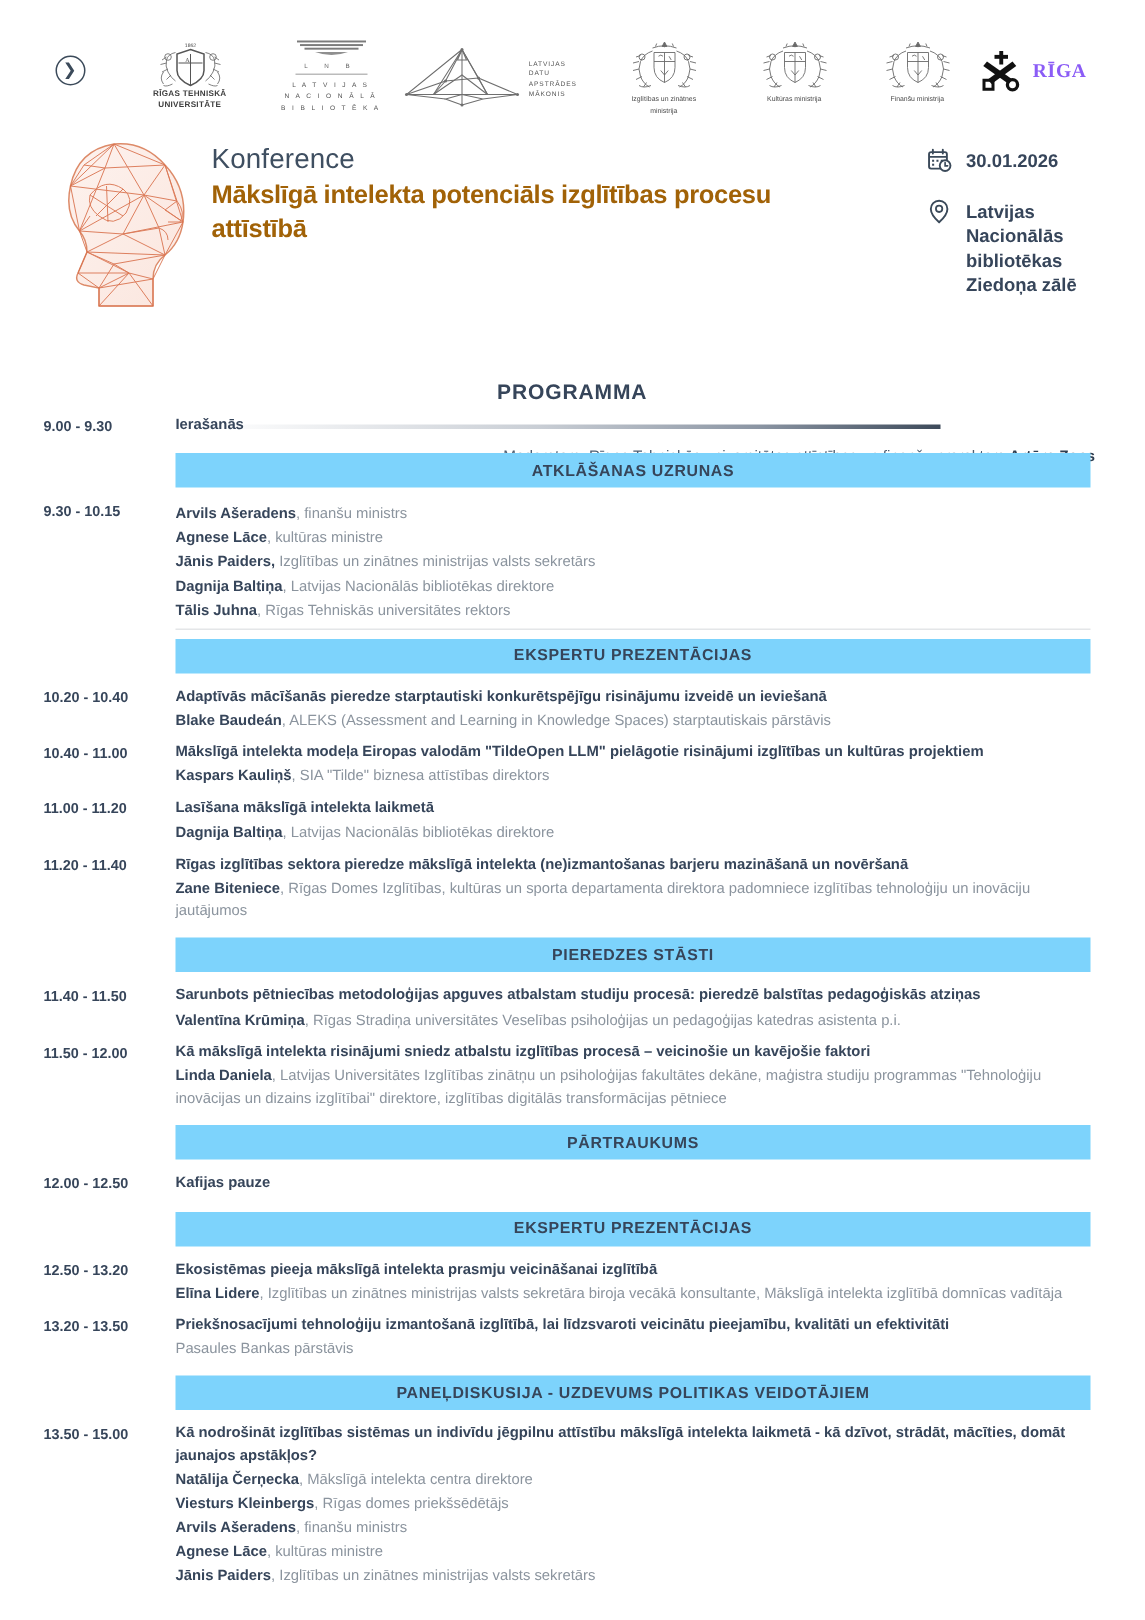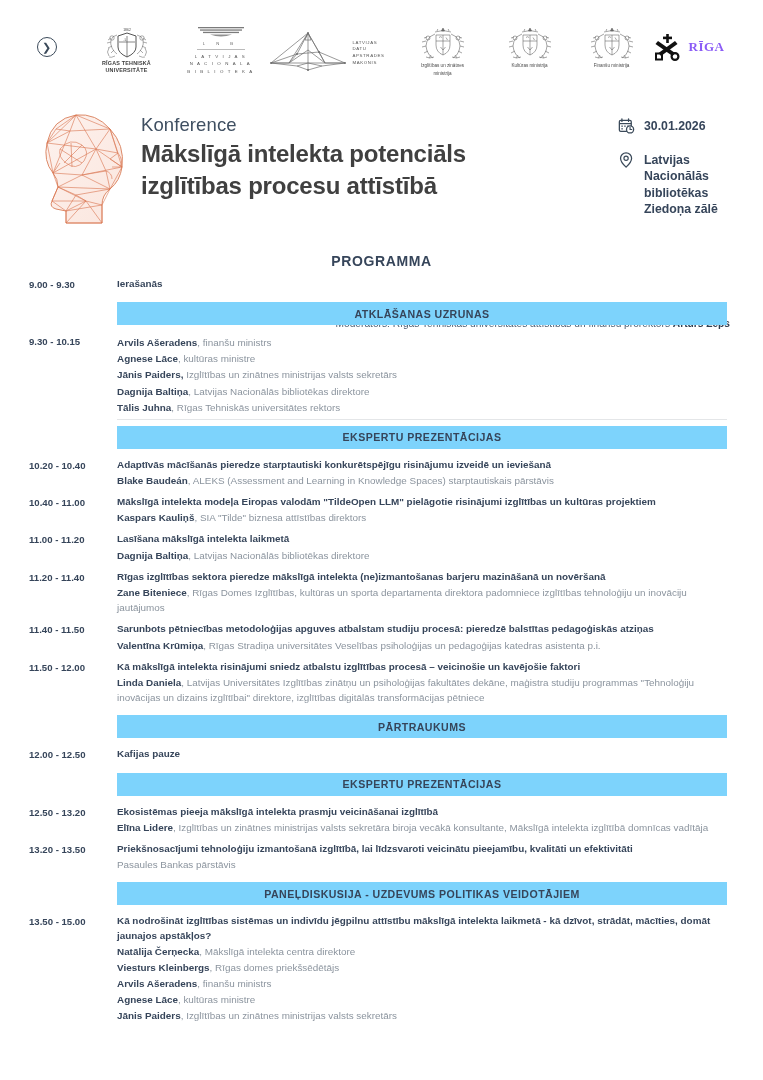--- a/index.html
+++ b/index.html
@@ -47,30 +47,30 @@
   .riga-word { font-size: 13px; font-weight: 600; letter-spacing: .5px; color: #8b5cf6; font-family: Liberation Serif, serif; }
 
   .chevron-badge {
     width: 20px; height: 20px;
     border: 1.4px solid #3b4a5a; border-radius: 50%;
     display: flex; align-items: center; justify-content: center;
     font-size: 11px; color: #3b4a5a; line-height: 1;
   }
 
   
-  .header { position: absolute; left: 0; top: 88px; width: 763px; height: 120px; margin-top: 19px; }
+  .header { position: absolute; left: 0; top: 88px; width: 763px; height: 120px; }
   .head-art { position: absolute; left: 36px; top: 2px; width: 98px; height: 118px; }
   .kicker {
     position: absolute; left: 141px; top: 7px;
     font-size: 18.5px; font-weight: 400; color: #3f4f61; letter-spacing: .1px;
   }
   .title {
     position: absolute; left: 141px; top: 31px; width: 430px;
-    font-size: 24px; font-weight: 700; line-height: 1.33;
-    color: #404040; letter-spacing: -.2px;
+    font-size: 17px; font-weight: 700; line-height: 1.33;
+    color: #a16207; letter-spacing: -.2px;
   }
   .title-rule {
     position: absolute; left: 141px; top: 195px; width: 486px; height: 3px;
     background: linear-gradient(to right, #ffffff 0%, #c9ced5 45%, #8b95a3 75%, #3d4a5a 100%);
   }
 
   .meta { position: absolute; left: 618px; top: 10px; width: 145px; }
   .meta-row { display: flex; align-items: flex-start; gap: 9px; }
   .meta-row + .meta-row { margin-top: 16px; }
   .meta-ico { flex: 0 0 17px; width: 17px; height: 18px; color: #3b4a5a; }
@@ -381,20 +381,21 @@
           <div class="speaker"><b>Dagnija Baltiņa</b><span>, Latvijas Nacionālās bibliotēkas direktore</span></div>
         </div>
       </div>
       <div class="row">
         <div class="time">11.20 - 11.40</div>
         <div class="body">
           <div class="topic">Rīgas izglītības sektora pieredze mākslīgā intelekta (ne)izmantošanas barjeru mazināšanā un novēršanā</div>
           <div class="speaker"><b>Zane Biteniece</b><span>, Rīgas Domes Izglītības, kultūras un sporta departamenta direktora padomniece izglītības tehnoloģiju un inovāciju jautājumos</span></div>
         </div>
       </div>
+      <div class="band">PIEREDZES STĀSTI</div>
       <div class="row">
         <div class="time">11.40 - 11.50</div>
         <div class="body">
           <div class="topic">Sarunbots pētniecības metodoloģijas apguves atbalstam studiju procesā: pieredzē balstītas pedagoģiskās atziņas</div>
           <div class="speaker"><b>Valentīna Krūmiņa</b><span>, Rīgas Stradiņa universitātes Veselības psiholoģijas un pedagoģijas katedras asistenta p.i.</span></div>
         </div>
       </div>
       <div class="row">
         <div class="time">11.50 - 12.00</div>
         <div class="body">

